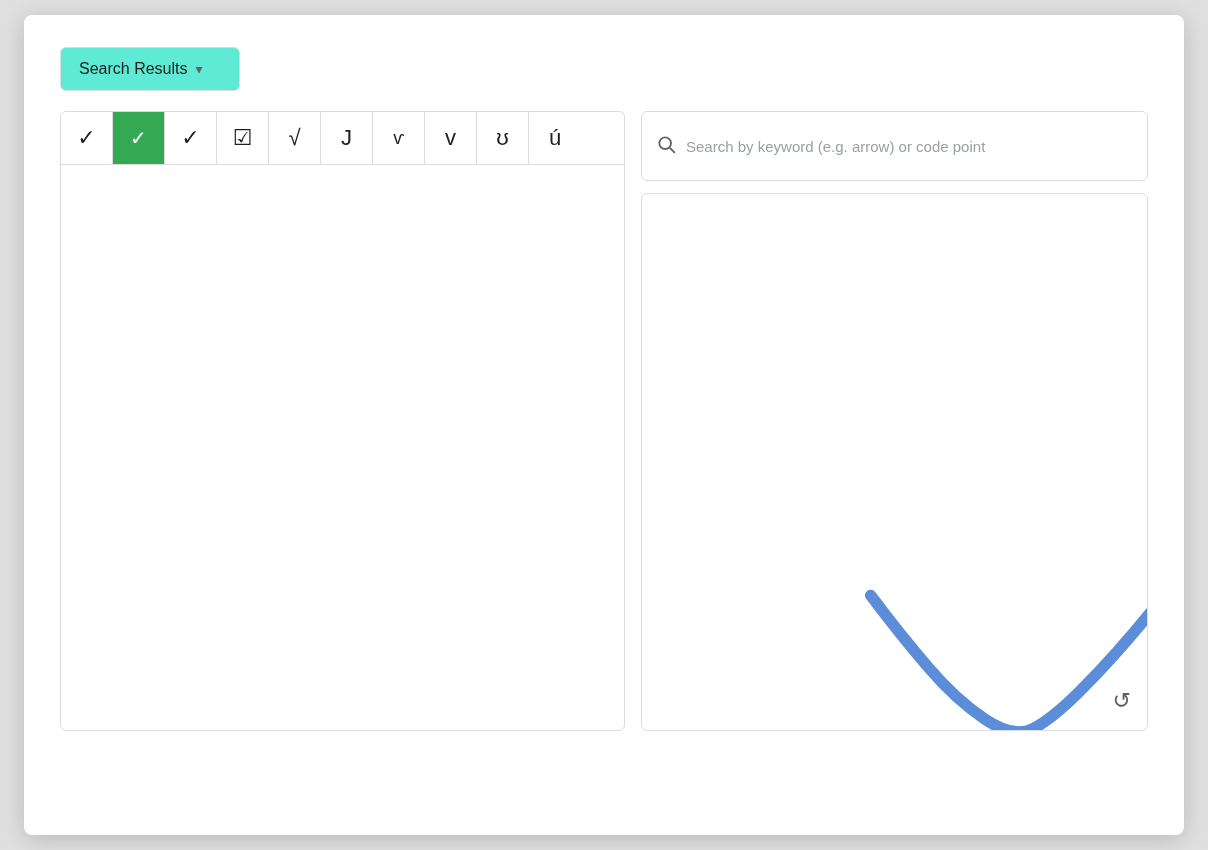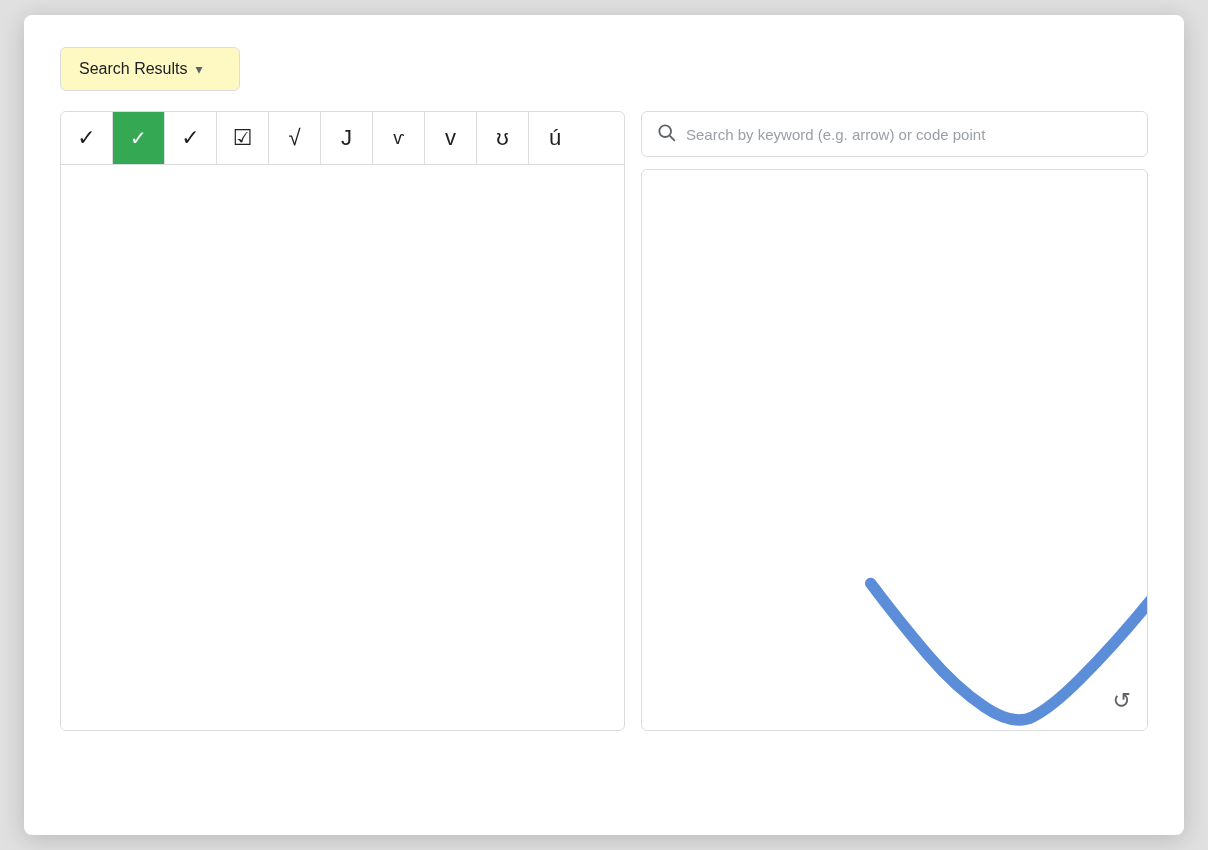--- a/index.html
+++ b/index.html
@@ -51,21 +51,21 @@
       line-height: 1;
       transition: background 0.15s;
     }
 
     .dropdown-btn {
       display: flex;
       align-items: center;
       gap: 8px;
       border: 1.5px solid #dadce0;
       border-radius: 6px;
-      background: #fef9c3;
+      background: #5eead4;
       padding: 12px 18px;
       font-size: 16px;
       color: #202124;
       cursor: pointer;
       margin-bottom: 20px;
       min-width: 180px;
     }
 
     .dropdown-arrow {
       font-size: 14px;
@@ -124,21 +124,21 @@
       display: flex;
       flex-direction: column;
       gap: 12px;
     }
 
     .search-input-wrap {
       display: flex;
       align-items: center;
       border: 1.5px solid #dadce0;
       border-radius: 6px;
-      padding: 10px 14px;
+      padding: 22px 14px;
       gap: 10px;
       background: #fff;
     }
 
     .search-icon-svg {
       color: #5f6368;
       flex-shrink: 0;
     }
 
     .search-input {

